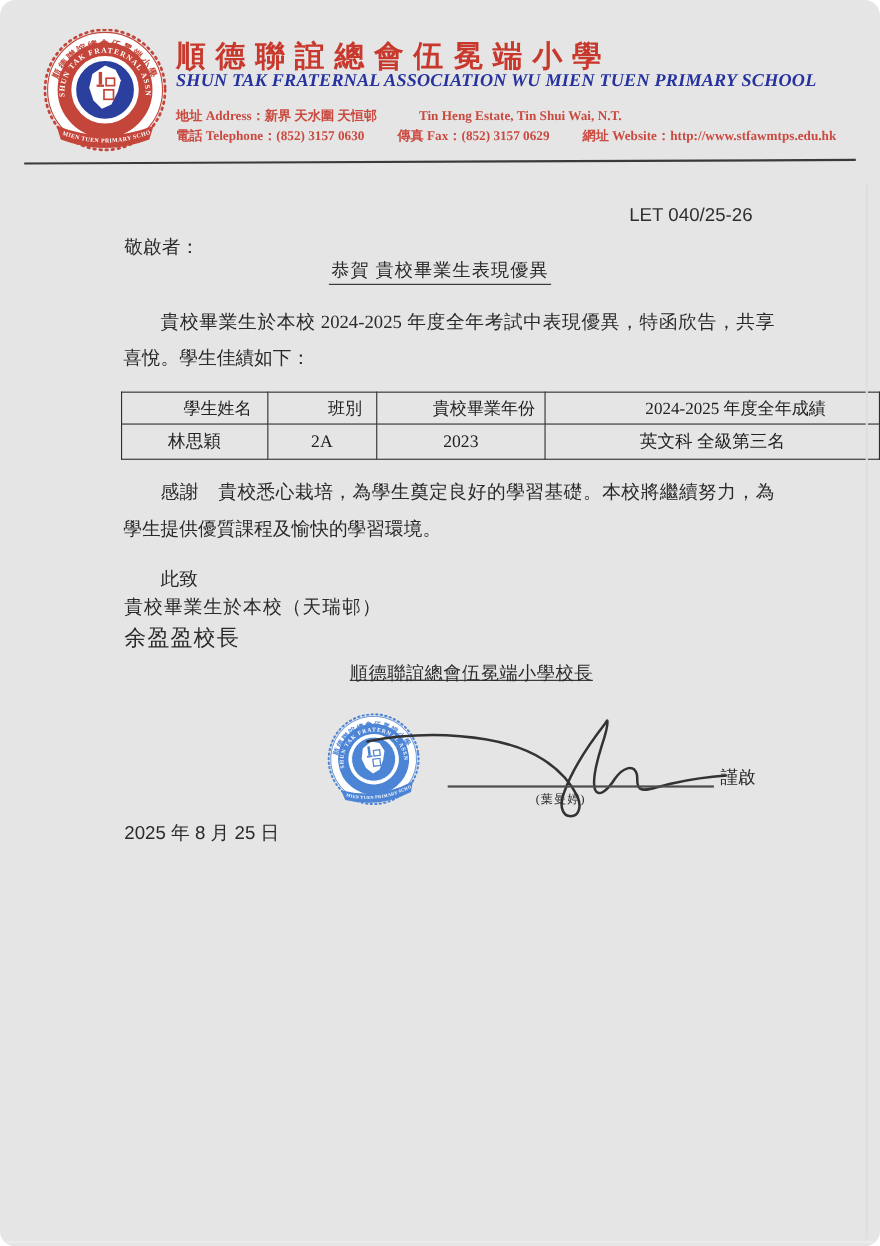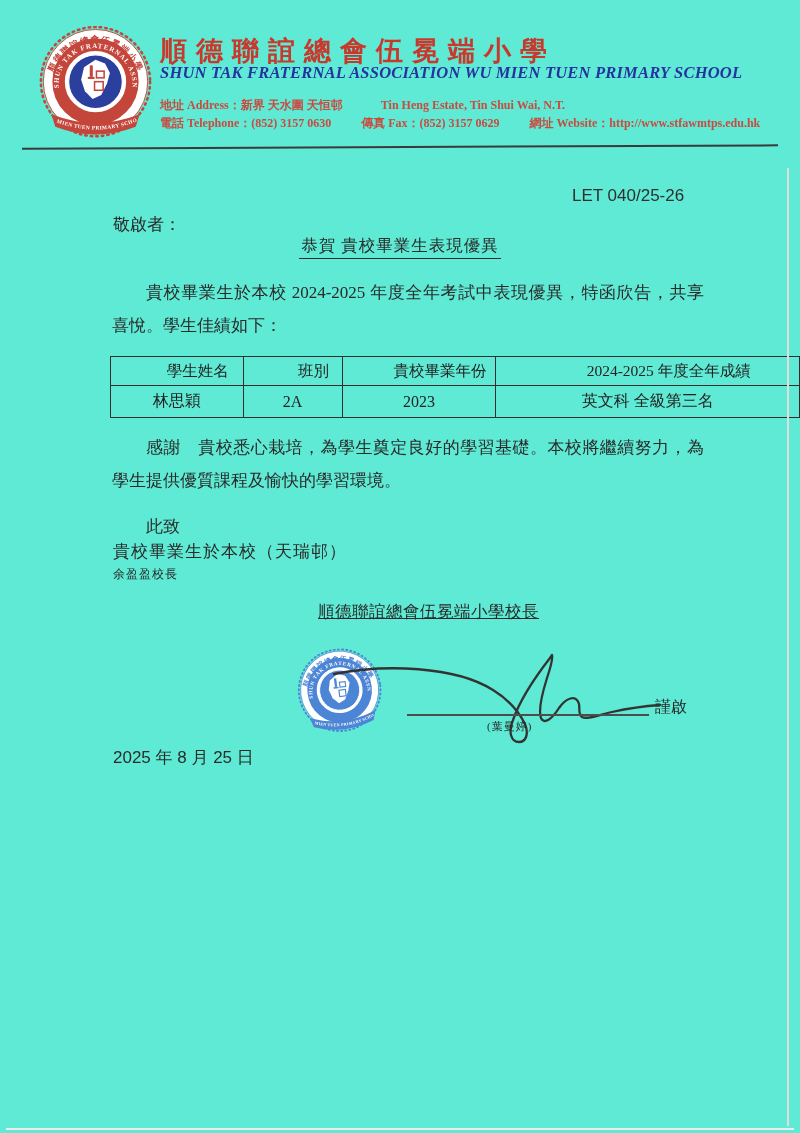--- a/index.html
+++ b/index.html
@@ -1,20 +1,21 @@
 <!DOCTYPE html>
 <html><head>
 <meta charset="utf-8">
 <style>
   html,body { margin:0; padding:0; background:#ffffff; }
   .page {
     position:relative; width:800px; height:1133px; margin:0 auto;
-    background:#5eead4; overflow:hidden;
+    background:#e5e5e5; overflow:hidden;
     font-family:"Liberation Serif","DejaVu Serif",serif;
     color:#2a2a2a;
+    border-radius:14px;
   }
   .abs { position:absolute; }
 
   
   .school-name-zh {
     left:160px; top:33px; font-size:27px; letter-spacing:9px;
     color:#c8382c; font-weight:600; white-space:nowrap;
   }
   .school-name-en {
     left:160px; top:63px; font-size:16.5px; font-weight:bold; font-style:italic;
@@ -52,21 +53,21 @@
     border:1.8px solid #2e2e2e; text-align:center; font-weight:normal;
     padding:0 2px; overflow:hidden; white-space:nowrap;
   }
   .grades-table .hrow td { height:28px;padding-left:44px; }
   .grades-table .drow td { height:31px; font-size:16px; }
   .c0{width:96px;} .c1{width:61px;} .c2{width:113px;} .c3{width:297px;}
 
   
   .closing { left:146px; top:515px; font-size:17px; }
   .recipient-school { left:113px; top:540px; font-size:17px; letter-spacing:1px; }
-  .recipient-principal { left:113px; top:566px; font-size:12px; letter-spacing:1px; }
+  .recipient-principal { left:113px; top:566px; font-size:20px; letter-spacing:1px; }
   .sender-title { left:318px; top:601px; font-size:16.5px; letter-spacing:0.5px;text-decoration:underline; }
 
   .stamp-box { left:297px; top:648px; width:86px; height:90px; color:#4d85d6; transform:rotate(-7deg); }
   .logo-box  { left:38px;  top:26px;  width:115px; height:119px; color:#c4453a; --inner-fill:#2b3f9f; }
 
   .signature-box { left:330px; top:648px; width:342px; height:100px; }
   .sig-line { left:407px; top:714px; width:242px; height:1.6px; background:#4d4d4d; }
   .sign-off { left:655px; top:697px; font-size:16px; }
   .signer-name { left:487px; top:719px; font-size:11px; letter-spacing:1px; }
   .date-line { left:113px; top:746px; font-size:17px; font-family:"Liberation Sans","DejaVu Sans",sans-serif; }

